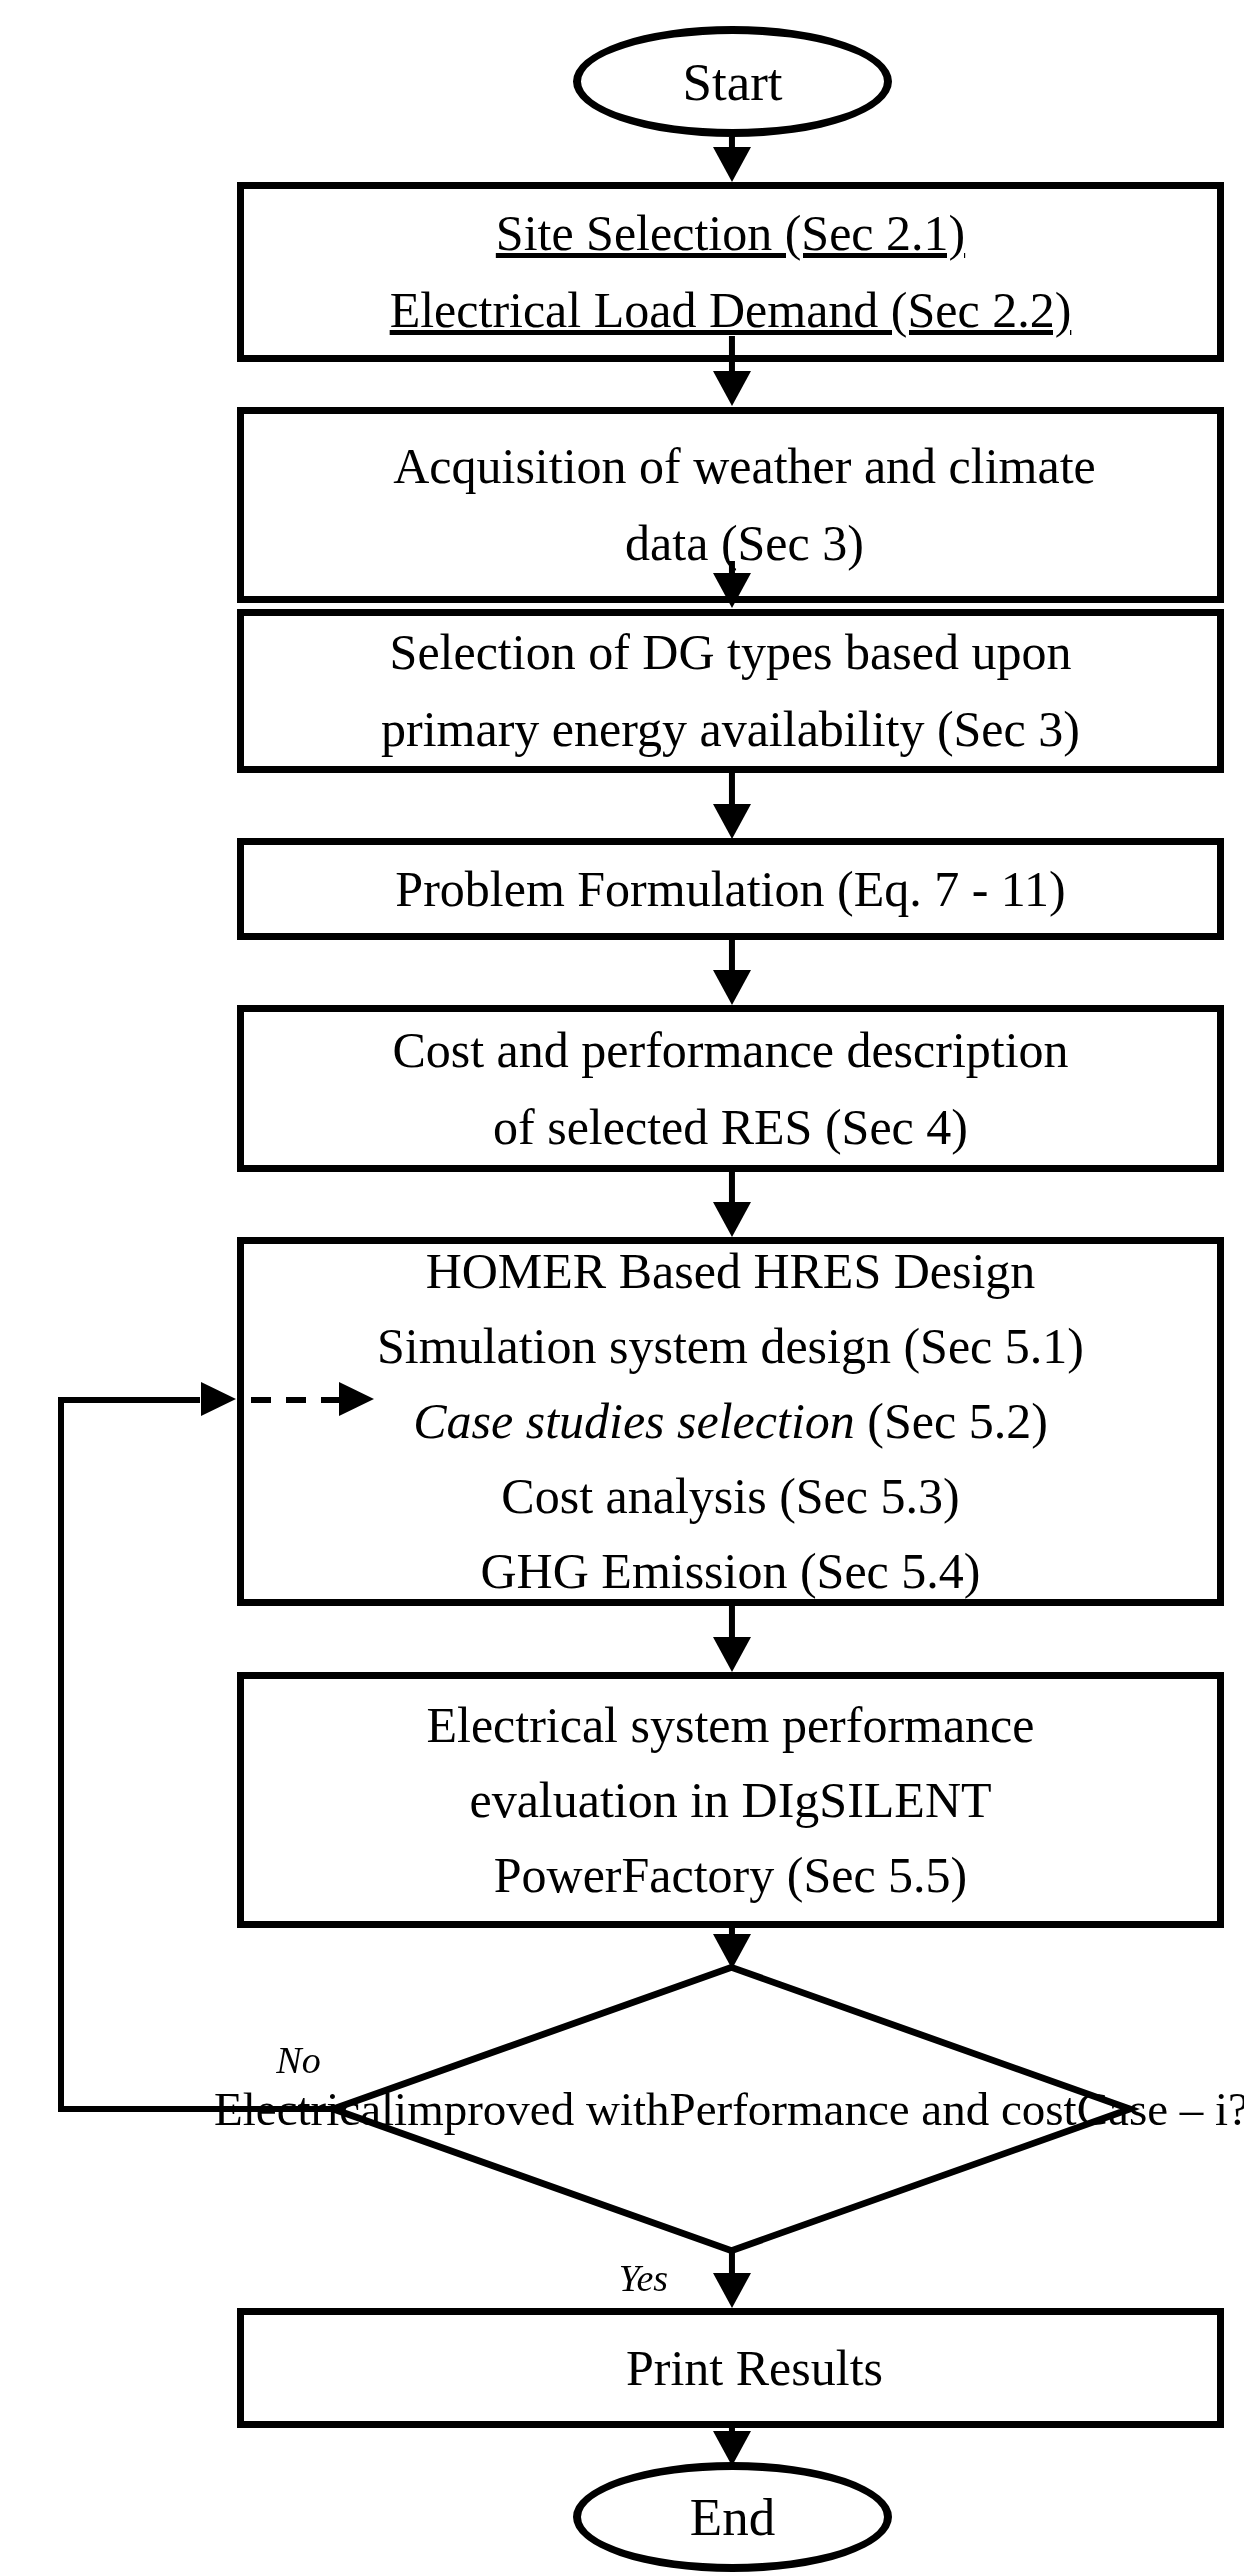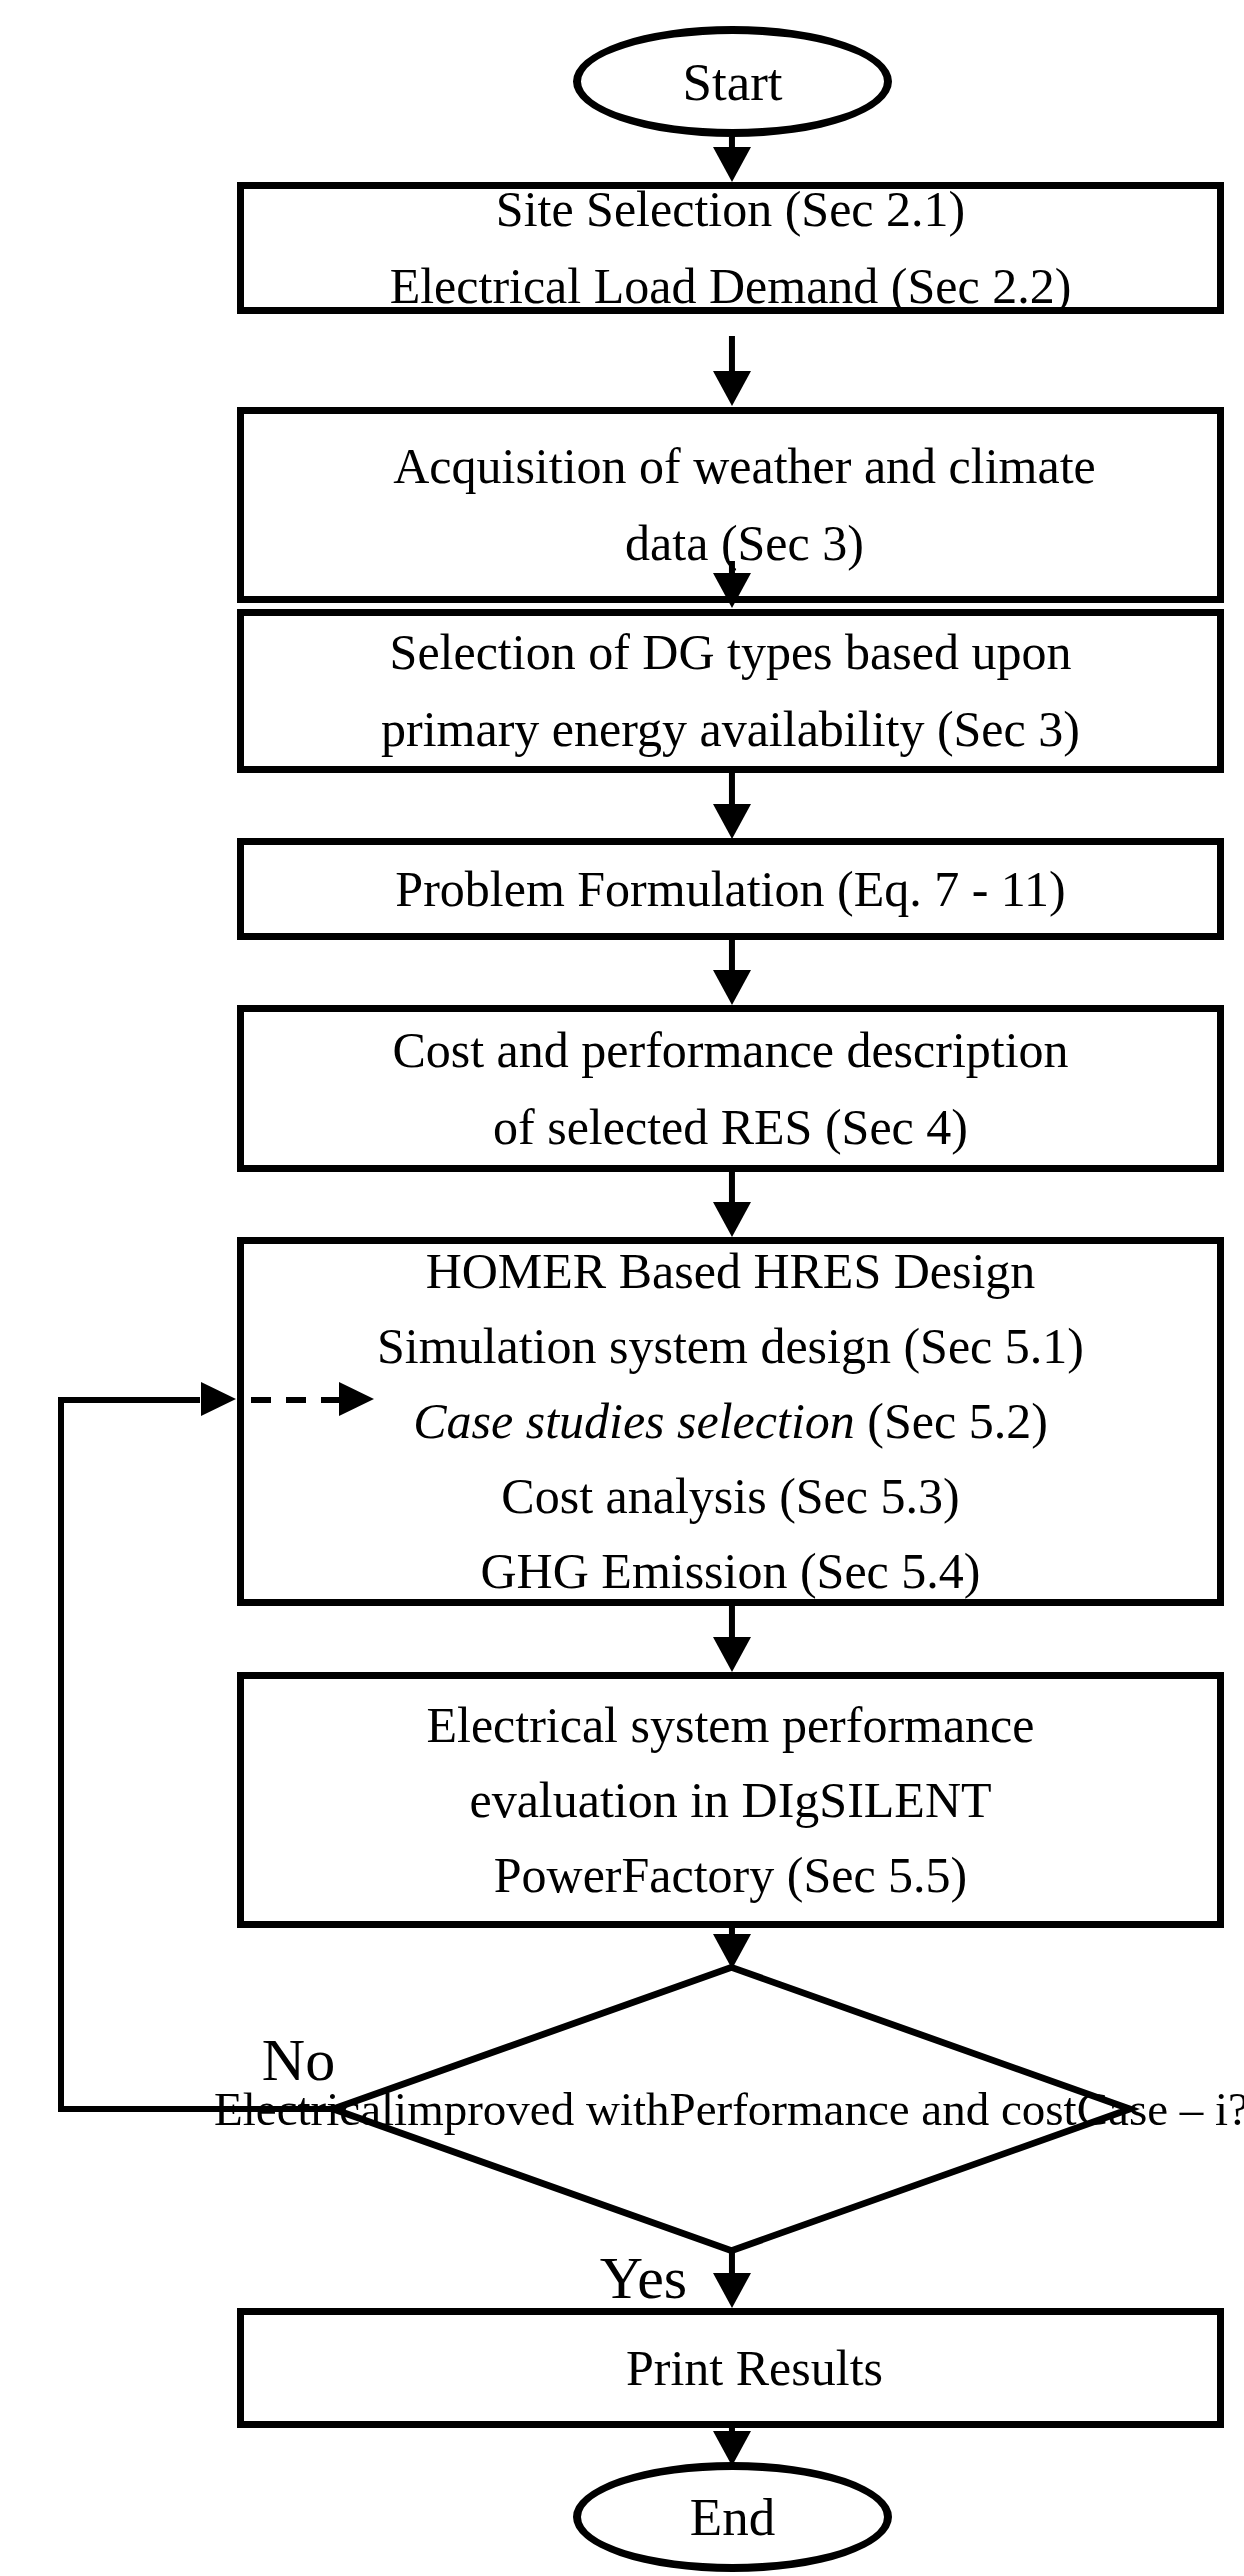--- a/index.html
+++ b/index.html
@@ -56,22 +56,22 @@
     position:absolute;width:0;height:0;
     border-top:17.6px solid transparent;
     border-bottom:17.6px solid transparent;
     border-left:35px solid #000;
   }
   .dashes{
     position:absolute;height:6.1px;
     background:repeating-linear-gradient(90deg,#000 0 20.3px,rgba(0,0,0,0) 20.3px 35px);
   }
   .label{
-    position:absolute;font-size:60px;
-    display:flex;align-items:center;justify-content:center;
+    position:absolute;font-size:38px;
+    display:flex;align-items:center;justify-content:center;font-style:italic;
   }
   .diamond-svg{position:absolute;overflow:visible;}
   .diamond-text{
     position:absolute;
     display:flex;flex-direction:row;
     justify-content:center;align-items:center;
     text-align:center;font-size:47px;line-height:64px;
   }
 </style>
 </head>
@@ -81,21 +81,21 @@
 
   <div class="terminal" style="left:573px;top:26px;width:319px;height:111px;">
     <span class="line">Start</span>
   </div>
 
   <div class="varrow" style="left:712px;top:137px;width:39px;height:45px;">
     <div class="shaft"></div>
     <div class="head"></div>
   </div>
 
-  <div class="node-box" style="left:237px;top:182px;width:987px;height:132px;">
+  <div class="node-box" style="left:237px;top:182px;width:987px;height:180px;text-decoration:underline;">
     <div class="line">Site Selection (Sec 2.1)</div>
     <div class="line">Electrical Load Demand (Sec 2.2)</div>
   </div>
 
   <div class="varrow" style="left:712px;top:336px;width:39px;height:70px;">
     <div class="shaft"></div>
     <div class="head"></div>
   </div>
 
   <div class="node-box" style="left:237px;top:407px;width:987px;height:196px;padding-left:28px;">

